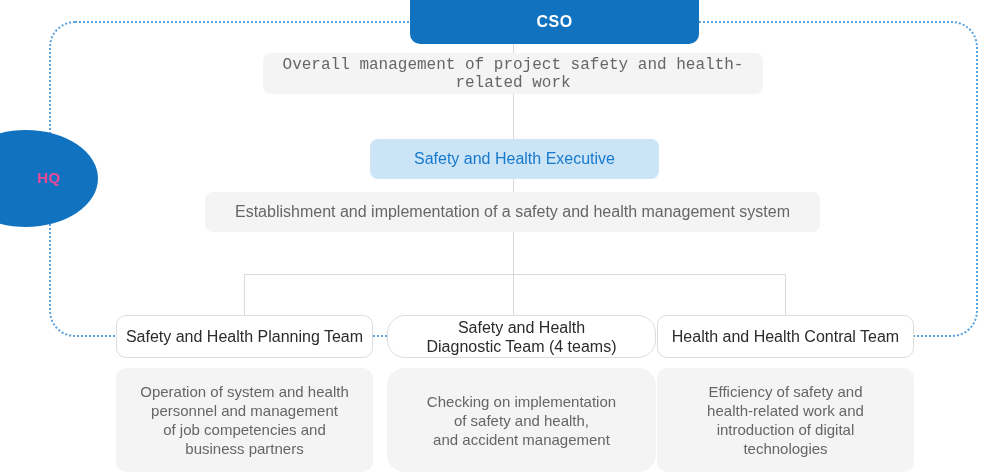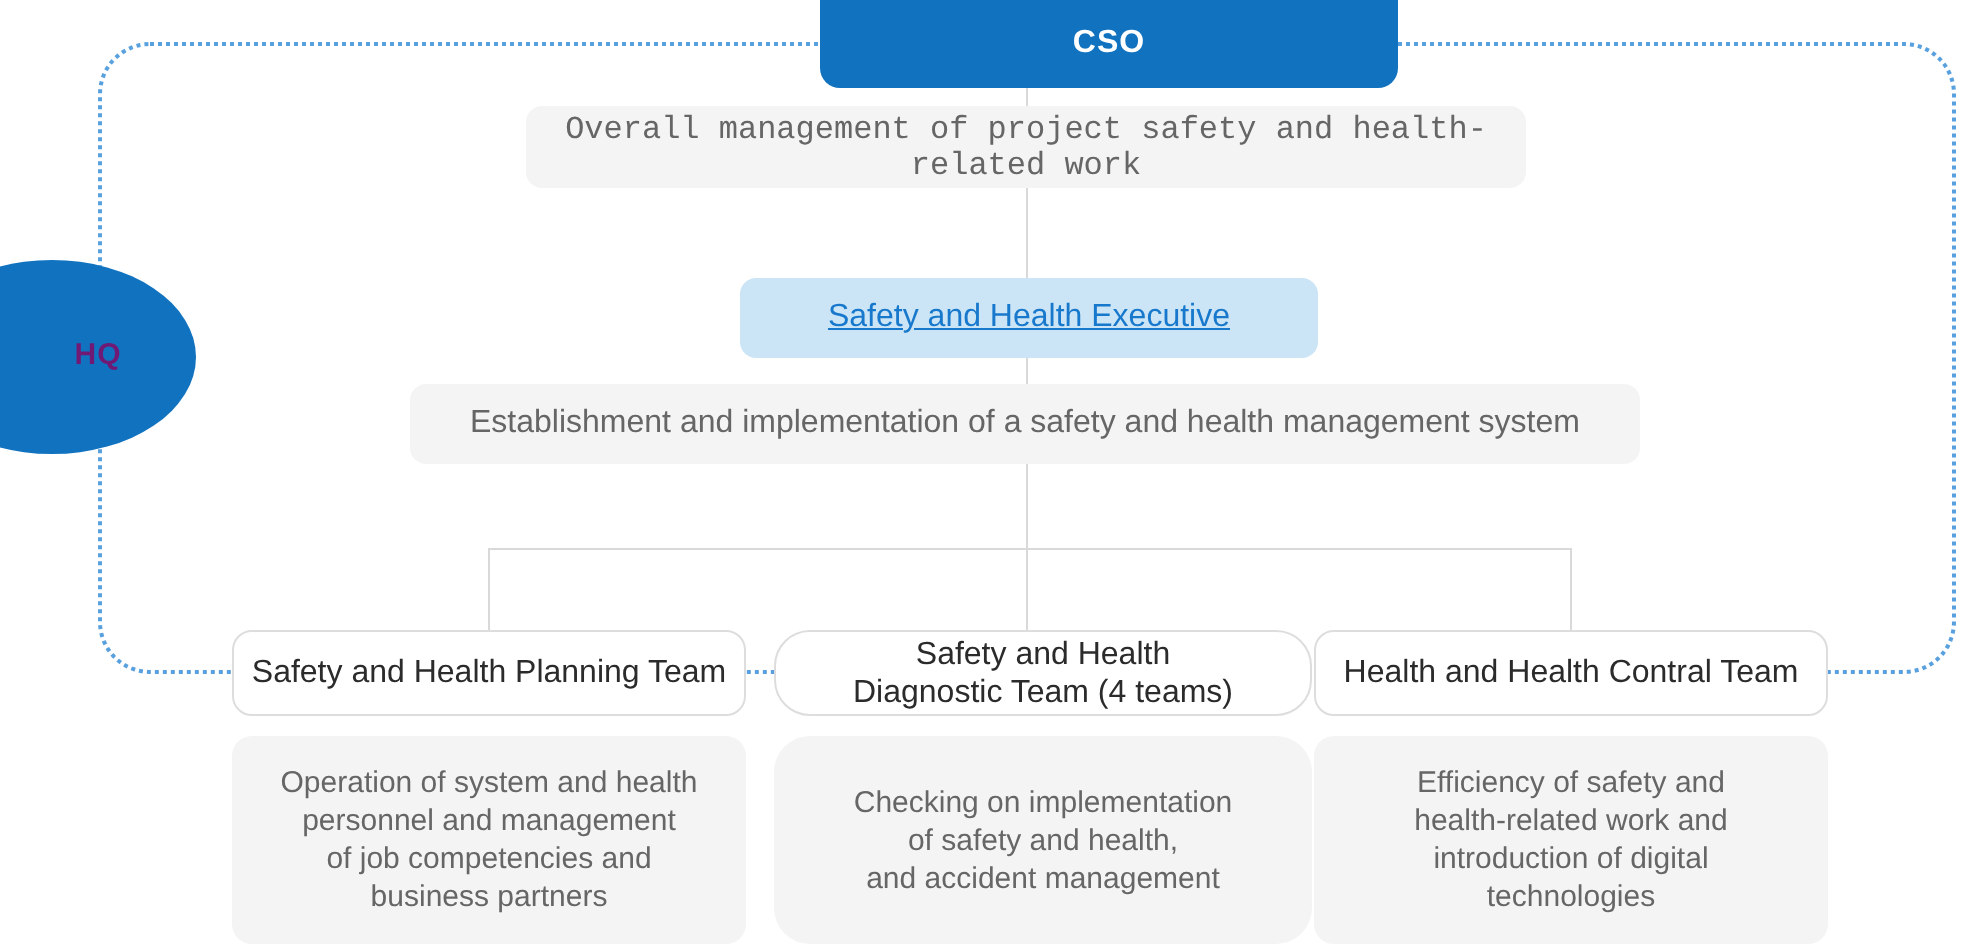--- a/index.html
+++ b/index.html
@@ -39,21 +39,21 @@
     width: 144px; height: 97px;
     background: #1173c0;
     border-radius: 50%;
     z-index: 3;
   }
   .hq-label {
     position: absolute;
     left: 0; top: 169px;
     width: 98px;
     text-align: center;
-    color: #701a75;
+    color: #ec4899;
     font-size: 15px;
     font-weight: bold;
     letter-spacing: 0.5px;
     z-index: 4;
   }
 
   
   .box {
     position: absolute;
     display: flex;
@@ -80,21 +80,20 @@
     font-size: 16px;
   }
   .cso-role  { left: 263px; top: 53px;  width: 500px; height: 41px; font-family: Liberation Mono, monospace; }
   .exec-box {
     left: 370px; top: 139px; width: 289px; height: 40px;
     background: #cbe5f7;
     border-radius: 8px;
     color: #1879cc;
     font-size: 16px;
     font-weight: 500;
-    text-decoration: underline;
   }
   .exec-role { left: 205px; top: 192px; width: 615px; height: 40px; text-align: right; }
 
   .team-box {
     background: #ffffff;
     border: 1px solid #dddddd;
     border-radius: 10px;
     color: #2b2b2b;
     font-size: 16px;
     line-height: 19px;

